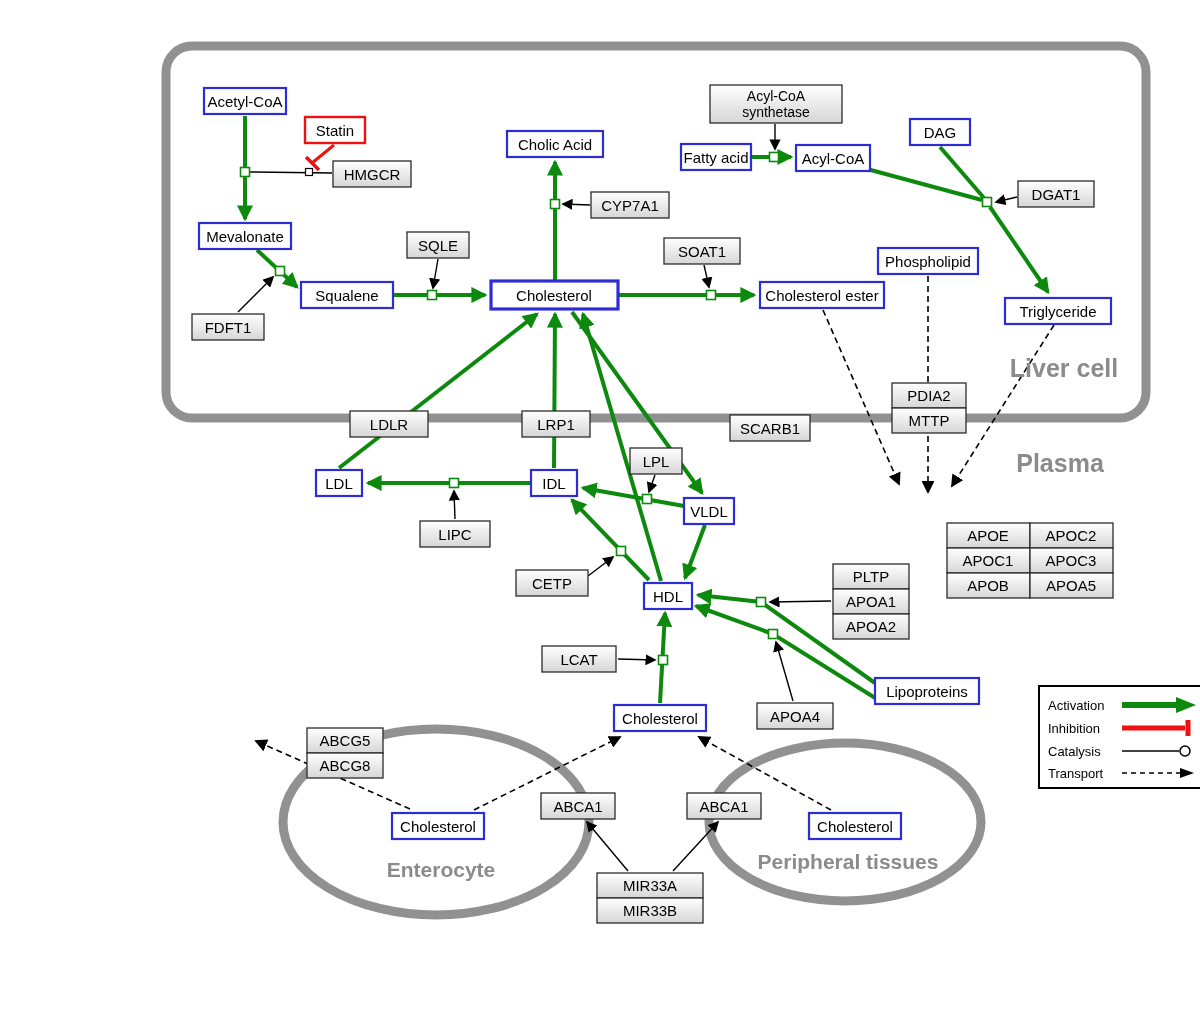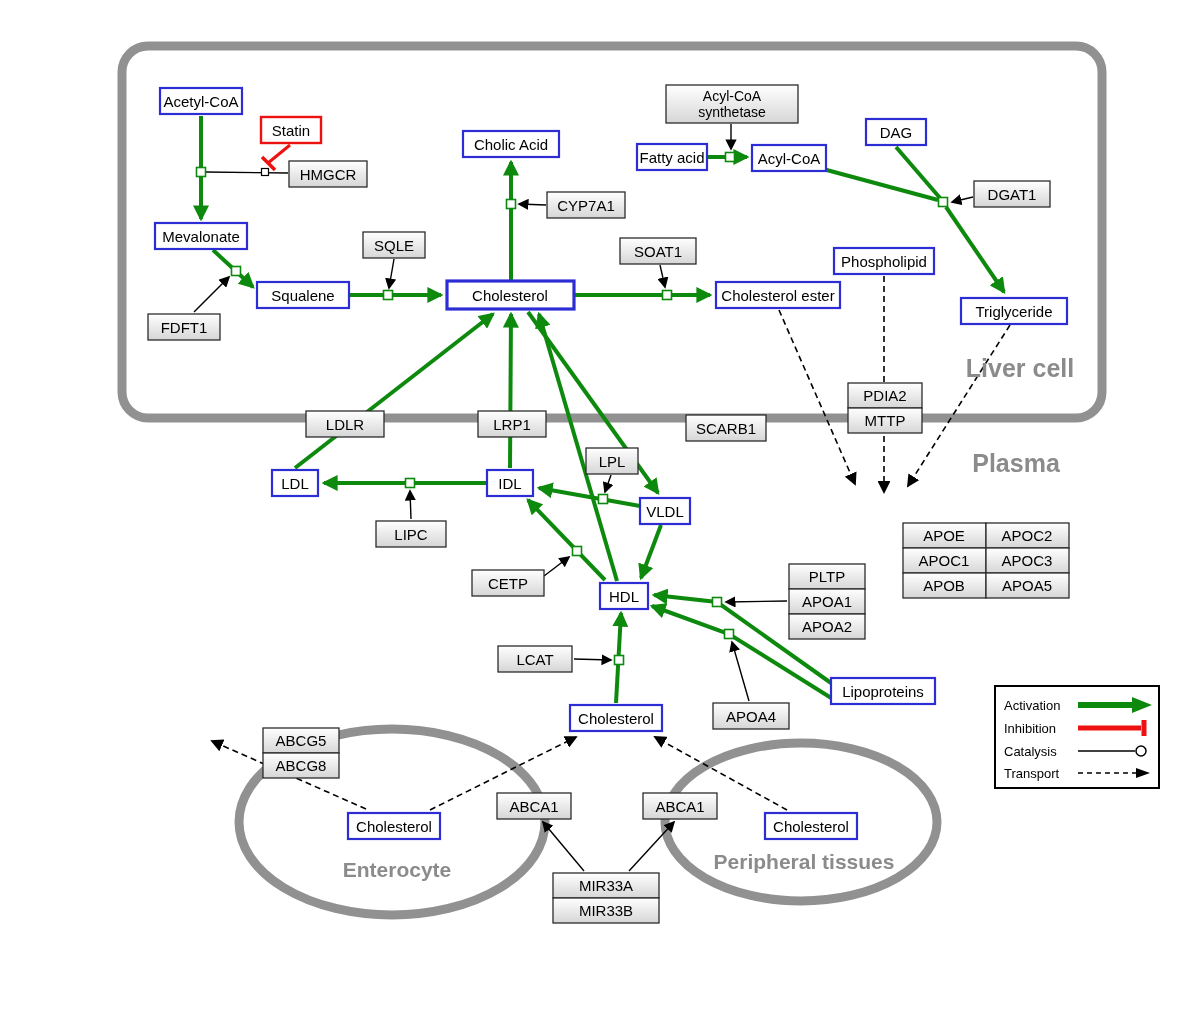--- a/index.html
+++ b/index.html
@@ -1,16 +1,16 @@
 <!DOCTYPE html>
 <html><head>
 <meta charset="utf-8">
 <style>
   html,body{margin:0;padding:0;background:#ffffff;}
-  .stage{position:relative;width:1092px;height:1013px;background:#fff;}
+  .stage{position:relative;width:1092px;height:1013px;background:#fff;margin-left:44px;}
   svg{display:block;}
   text{font-family:"Liberation Sans",sans-serif;}
   .lbl{font-size:15px;fill:#000;text-anchor:middle;dominant-baseline:central;}
   .lbl2{font-size:14px;fill:#000;text-anchor:middle;dominant-baseline:central;}
   .complbl{font-weight:bold;fill:#8b8b8b;text-anchor:middle;dominant-baseline:central;}
   .big{font-size:25px;}
   .mid{font-size:21px;}
   .leglbl{font-size:13px;fill:#000;dominant-baseline:central;}
   .met>rect{fill:#ffffff;stroke:#2d2dd6;stroke-width:2.2;}
   .met.thick>rect{stroke-width:3.2;}

